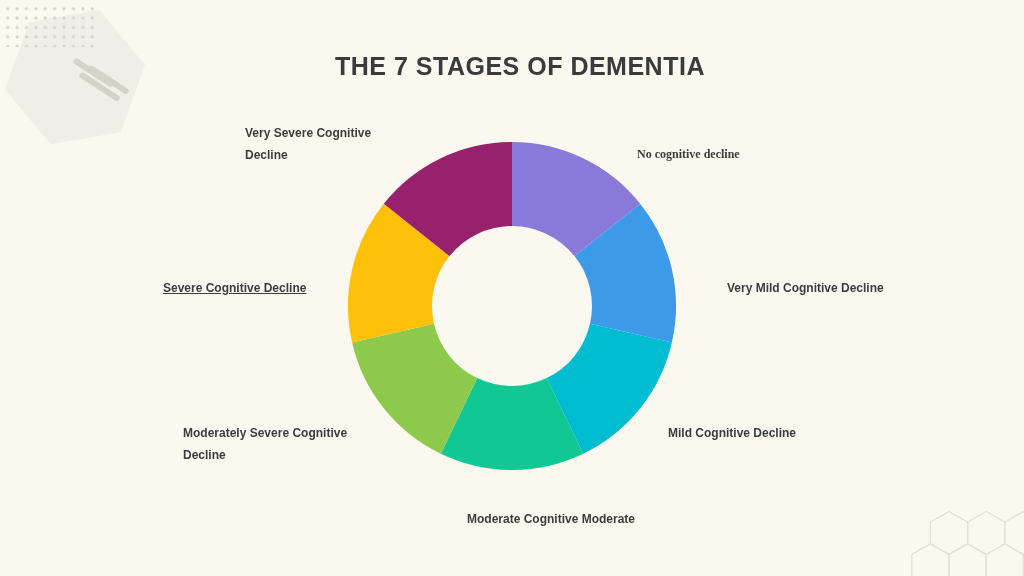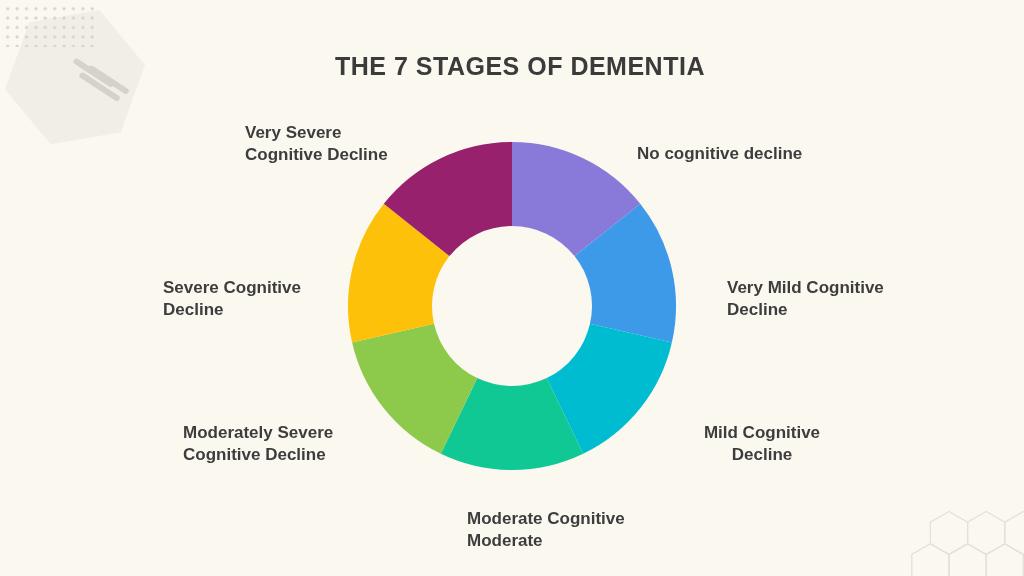--- a/index.html
+++ b/index.html
@@ -33,21 +33,21 @@
   }
   .slash{
     position:absolute;width:47px;height:5.5px;border-radius:3px;
     background:var(--line);transform:rotate(33deg);transform-origin:left center;
   }
   .honeycomb{position:absolute;left:880px;top:500px;width:144px;height:76px;}
   
   .donut-svg{position:absolute;left:0;top:0;width:1024px;height:576px;}
   .chart-label{
     position:absolute;
-    font-size:17px;font-weight:bold;line-height:22px;
+    font-size:12px;font-weight:bold;line-height:22px;
     color:var(--label);
   }
 </style>
 </head>
 <body>
 
 <div class="canvas">
 
   <svg class="hex-shape" viewBox="-80 -80 280 280" aria-hidden="true">
     <polygon points="123,11 89,105 -9,122 -73,45 -39,-49 59,-66" fill="#F0EEE7" transform="translate(25,28) translate(-25,-28)"></polygon>
@@ -72,22 +72,22 @@
       <path d="M 512.00 142.00 A 164 164 0 0 1 640.22 203.75 L 574.55 256.12 A 80 80 0 0 0 512.00 226.00 Z" fill="#8979D9"></path>
       <path d="M 640.22 203.75 A 164 164 0 0 1 671.89 342.49 L 589.99 323.80 A 80 80 0 0 0 574.55 256.12 Z" fill="#3D9AE9"></path>
       <path d="M 671.89 342.49 A 164 164 0 0 1 583.16 453.76 L 546.71 378.08 A 80 80 0 0 0 589.99 323.80 Z" fill="#00BCD1"></path>
       <path d="M 583.16 453.76 A 164 164 0 0 1 440.84 453.76 L 477.29 378.08 A 80 80 0 0 0 546.71 378.08 Z" fill="#0FC893"></path>
       <path d="M 440.84 453.76 A 164 164 0 0 1 352.11 342.49 L 434.01 323.80 A 80 80 0 0 0 477.29 378.08 Z" fill="#8DC94B"></path>
       <path d="M 352.11 342.49 A 164 164 0 0 1 383.78 203.75 L 449.45 256.12 A 80 80 0 0 0 434.01 323.80 Z" fill="#FDC10A"></path>
       <path d="M 383.78 203.75 A 164 164 0 0 1 512.00 142.00 L 512.00 226.00 A 80 80 0 0 0 449.45 256.12 Z" fill="#97216D"></path>
     </svg>
 
   <div id="labels">
-      <div class="chart-label" style="left: 637px; top: 143px; width: 220px; text-align: left;">No cognitive decline</div>
+      <div class="chart-label" style="left: 637px; top: 143px; width: 220px; text-align: left; font-family: Liberation Serif, serif;">No cognitive decline</div>
       <div class="chart-label" style="left: 727px; top: 277px; width: 185px; text-align: left;">Very Mild Cognitive Decline</div>
-      <div class="chart-label" style="left: 668px; top: 422px; width: 160px; text-align: center; margin-left: 14px;">Mild Cognitive Decline</div>
+      <div class="chart-label" style="left: 668px; top: 422px; width: 160px; text-align: left;">Mild Cognitive Decline</div>
       <div class="chart-label" style="left: 467px; top: 508px; width: 185px; text-align: left;">Moderate Cognitive Moderate</div>
       <div class="chart-label" style="left: 183px; top: 422px; width: 168px; ">Moderately Severe Cognitive Decline</div>
-      <div class="chart-label" style="left: 163px; top: 277px; width: 160px; text-align: left;">Severe Cognitive Decline</div>
+      <div class="chart-label" style="left: 163px; top: 277px; width: 160px; text-align: left; text-decoration: underline;">Severe Cognitive Decline</div>
       <div class="chart-label" style="left: 245px; top: 122px; width: 155px; text-align: left;">Very Severe Cognitive Decline</div>
     </div>
 
 </div>
 
 </body></html>

